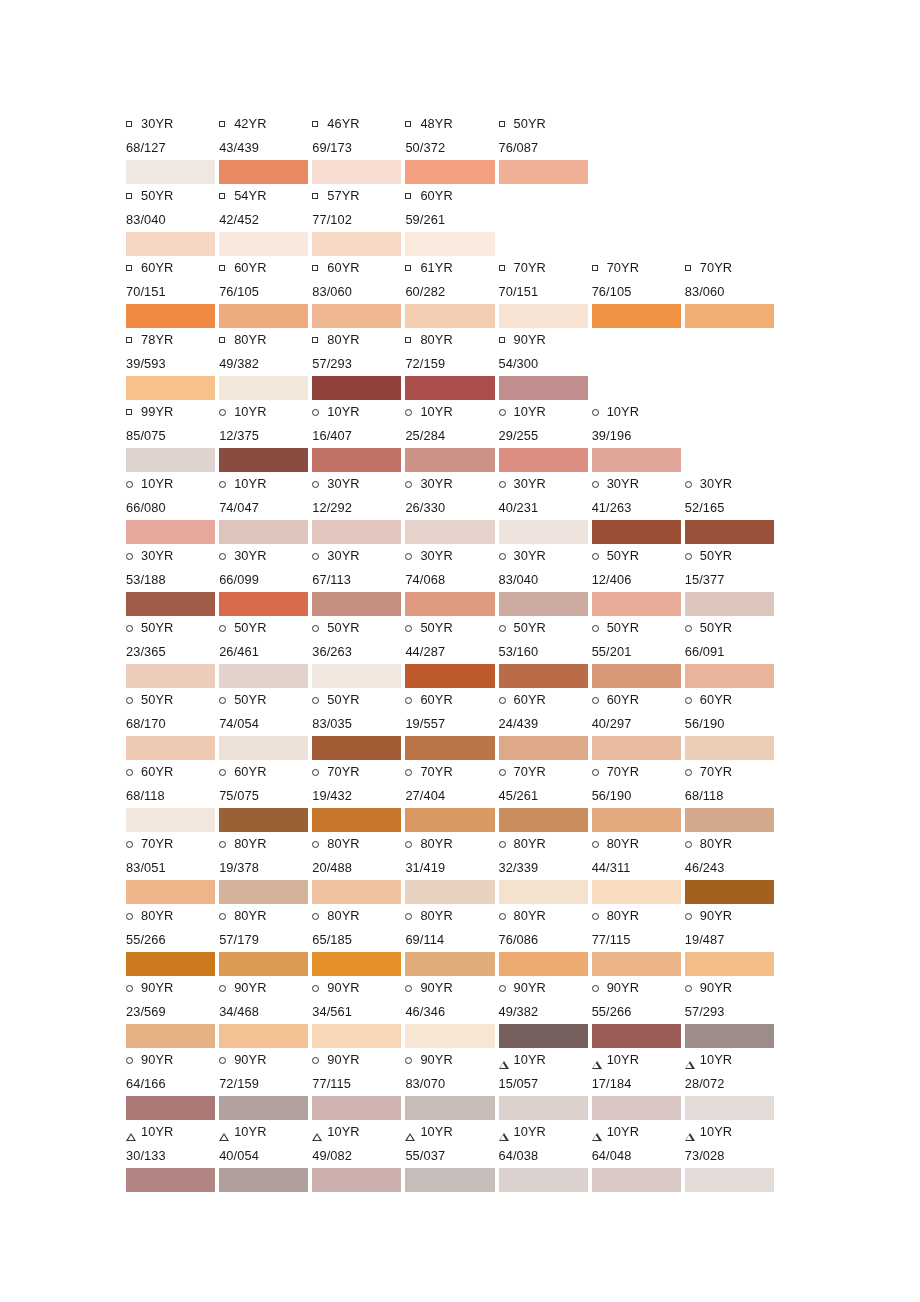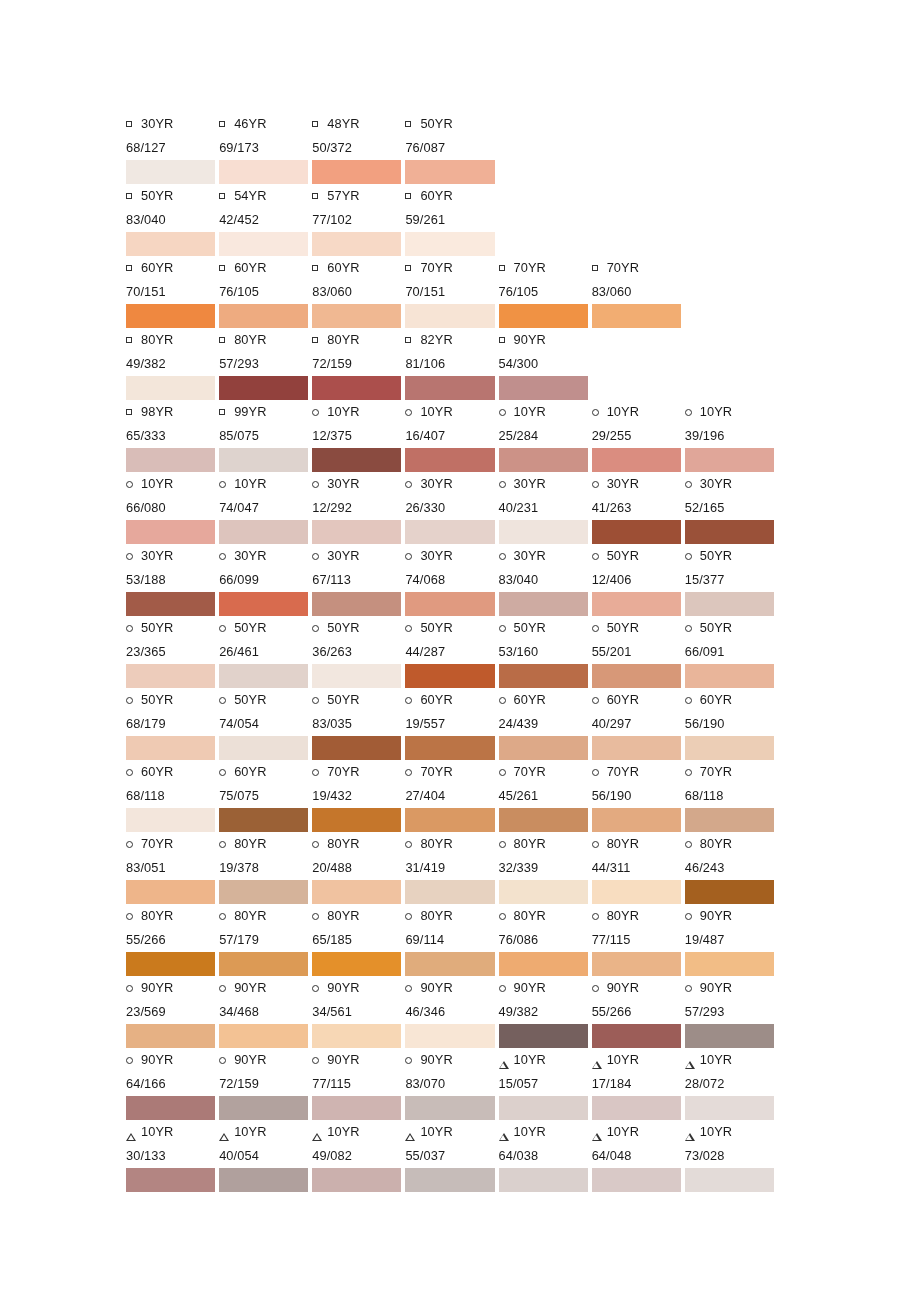--- a/index.html
+++ b/index.html
@@ -127,20 +127,28 @@
           <div class="lbl-line">
             <span class="sym square"></span>
             <span class="hue-text">30YR</span>
           </div>
           <div class="code-line">68/127</div>
           <div class="swatch" style="background: rgb(240, 232, 226);"></div>
         </div>
         <div class="cell">
           <div class="lbl-line">
             <span class="sym square"></span>
+            <span class="hue-text">42YR</span>
+          </div>
+          <div class="code-line">43/439</div>
+          <div class="swatch" style="background: rgb(233, 138, 99);"></div>
+        </div>
+        <div class="cell">
+          <div class="lbl-line">
+            <span class="sym square"></span>
             <span class="hue-text">46YR</span>
           </div>
           <div class="code-line">69/173</div>
           <div class="swatch" style="background: rgb(248, 222, 210);"></div>
         </div>
         <div class="cell">
           <div class="lbl-line">
             <span class="sym square"></span>
             <span class="hue-text">48YR</span>
           </div>
@@ -211,20 +219,28 @@
           <div class="lbl-line">
             <span class="sym square"></span>
             <span class="hue-text">60YR</span>
           </div>
           <div class="code-line">83/060</div>
           <div class="swatch" style="background: rgb(240, 184, 146);"></div>
         </div>
         <div class="cell">
           <div class="lbl-line">
             <span class="sym square"></span>
+            <span class="hue-text">61YR</span>
+          </div>
+          <div class="code-line">60/282</div>
+          <div class="swatch" style="background: rgb(243, 205, 178);"></div>
+        </div>
+        <div class="cell">
+          <div class="lbl-line">
+            <span class="sym square"></span>
             <span class="hue-text">70YR</span>
           </div>
           <div class="code-line">70/151</div>
           <div class="swatch" style="background: rgb(247, 228, 213);"></div>
         </div>
         <div class="cell">
           <div class="lbl-line">
             <span class="sym square"></span>
             <span class="hue-text">70YR</span>
           </div>
@@ -237,20 +253,28 @@
             <span class="hue-text">70YR</span>
           </div>
           <div class="code-line">83/060</div>
           <div class="swatch" style="background: rgb(242, 173, 114);"></div>
         </div>
       </div>
       <div class="row">
         <div class="cell">
           <div class="lbl-line">
             <span class="sym square"></span>
+            <span class="hue-text">78YR</span>
+          </div>
+          <div class="code-line">39/593</div>
+          <div class="swatch" style="background: rgb(248, 193, 137);"></div>
+        </div>
+        <div class="cell">
+          <div class="lbl-line">
+            <span class="sym square"></span>
             <span class="hue-text">80YR</span>
           </div>
           <div class="code-line">49/382</div>
           <div class="swatch" style="background: rgb(243, 230, 218);"></div>
         </div>
         <div class="cell">
           <div class="lbl-line">
             <span class="sym square"></span>
             <span class="hue-text">80YR</span>
           </div>
@@ -261,46 +285,30 @@
           <div class="lbl-line">
             <span class="sym square"></span>
             <span class="hue-text">80YR</span>
           </div>
           <div class="code-line">72/159</div>
           <div class="swatch" style="background: rgb(171, 79, 76);"></div>
         </div>
         <div class="cell">
           <div class="lbl-line">
             <span class="sym square"></span>
-            <span class="hue-text">82YR</span>
-          </div>
-          <div class="code-line">81/106</div>
-          <div class="swatch" style="background: rgb(184, 117, 112);"></div>
-        </div>
-        <div class="cell">
-          <div class="lbl-line">
-            <span class="sym square"></span>
             <span class="hue-text">90YR</span>
           </div>
           <div class="code-line">54/300</div>
           <div class="swatch" style="background: rgb(192, 143, 141);"></div>
         </div>
       </div>
       <div class="row">
         <div class="cell">
           <div class="lbl-line">
             <span class="sym square"></span>
-            <span class="hue-text">98YR</span>
-          </div>
-          <div class="code-line">65/333</div>
-          <div class="swatch" style="background: rgb(217, 189, 184);"></div>
-        </div>
-        <div class="cell">
-          <div class="lbl-line">
-            <span class="sym square"></span>
             <span class="hue-text">99YR</span>
           </div>
           <div class="code-line">85/075</div>
           <div class="swatch" style="background: rgb(222, 211, 206);"></div>
         </div>
         <div class="cell">
           <div class="lbl-line">
             <span class="sym circle"></span>
             <span class="hue-text">10YR</span>
           </div>
@@ -513,21 +521,21 @@
           <div class="code-line">66/091</div>
           <div class="swatch" style="background: rgb(233, 181, 154);"></div>
         </div>
       </div>
       <div class="row">
         <div class="cell">
           <div class="lbl-line">
             <span class="sym circle"></span>
             <span class="hue-text">50YR</span>
           </div>
-          <div class="code-line">68/179</div>
+          <div class="code-line">68/170</div>
           <div class="swatch" style="background: rgb(239, 202, 179);"></div>
         </div>
         <div class="cell">
           <div class="lbl-line">
             <span class="sym circle"></span>
             <span class="hue-text">50YR</span>
           </div>
           <div class="code-line">74/054</div>
           <div class="swatch" style="background: rgb(236, 224, 215);"></div>
         </div>

